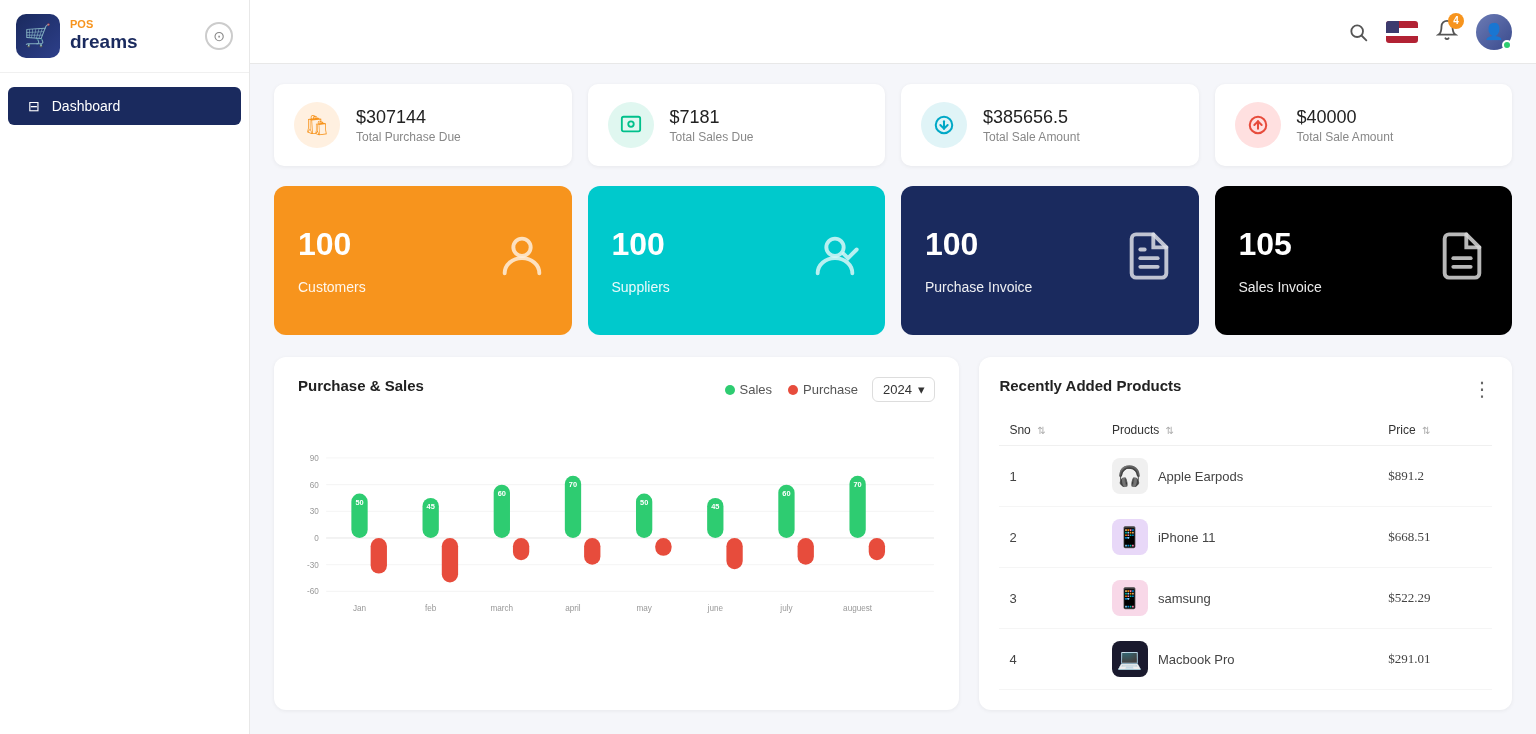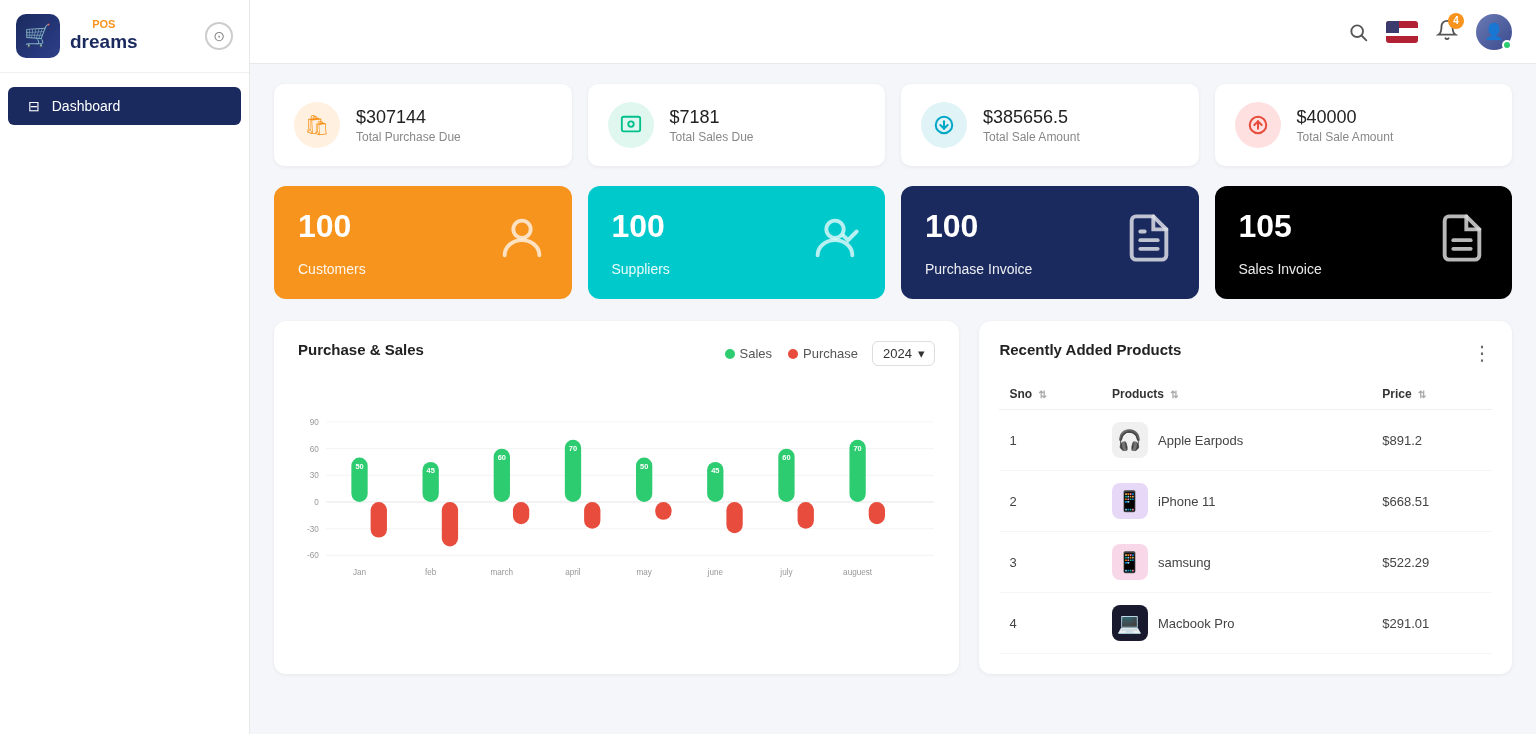--- a/index.html
+++ b/index.html
@@ -152,21 +152,21 @@
     .stat-icon-circle.teal { background: #e0f4f7; color: #00a8c6; }
     .stat-icon-circle.red { background: #ffe0e0; color: #e74c3c; }
     .stat-value { font-size: 18px; font-weight: 400; color: #222; }
     .stat-label { font-size: 12px; color: #888; margin-top: 2px; }
 
     
     .big-stat-cards { display: flex; gap: 16px; margin-bottom: 22px; }
     .big-stat-card {
       flex: 1;
       border-radius: 12px;
-      padding: 22px 24px;
+      padding: 40px 24px;
       display: flex;
       align-items: center;
       justify-content: space-between;
       color: white;
     }
     .big-stat-card.orange { background: #f7941d; }
     .big-stat-card.cyan { background: #00c9cc; }
     .big-stat-card.dark { background: #1a2a5e; }
     .big-stat-card.green { background: #000000; }
     .big-stat-number { font-size: 32px; font-weight: 800; }
@@ -218,50 +218,50 @@
       display: flex;
       align-items: flex-start;
       justify-content: space-between;
       margin-bottom: 14px;
     }
     .products-title { font-size: 15px; font-weight: 700; color: #222; }
     .products-menu { font-size: 20px; color: #666; cursor: pointer; }
 
     .products-table { width: 100%; border-collapse: collapse; }
     .products-table th {
-      font-size: 12px; font-weight: 700; color: #333;
+      font-size: 12px; font-weight: 400; color: #333;
       padding: 8px 10px;
       border-bottom: 1px solid #f0f0f0;
       text-align: left;
     }
     .products-table td {
       padding: 12px 10px;
       font-size: 13px;
       color: #444;
       border-bottom: 1px solid #f5f5f5;
     }
     .product-img {
       width: 36px; height: 36px;
       border-radius: 8px;
       object-fit: cover;
       display: flex; align-items: center; justify-content: center;
       font-size: 22px;
     }
     .product-row-img { display: flex; align-items: center; gap: 10px; }
-    .price-cell { color: #888; font-size: 13px; }
+    .price-cell { color: #888; font-size: 13px; font-family: Liberation Serif, serif; }
     .sort-icon { font-size: 10px; color: #aaa; margin-left: 3px; }
   </style>
 </head>
 <body>
 
 <div class="sidebar">
   <div class="sidebar-logo">
     <div class="logo-icon">🛒</div>
     <div style="display:flex;flex-direction:column;line-height:1.2">
-      <span style="font-size:11px;color:#f7941d;font-weight:700;text-align:center;">POS</span>
+      <span style="font-size:11px;color:#f7941d;font-weight:700;">POS</span>
       <span style="font-size:19px;font-weight:800;color:#1a2a5e;">dreams</span>
     </div>
     <div class="sidebar-target-icon">⊙</div>
   </div>
   <div class="sidebar-nav">
     <div class="sidebar-item active">
       <span>⊟</span>
       <span>Dashboard</span>
     </div>
   </div>

